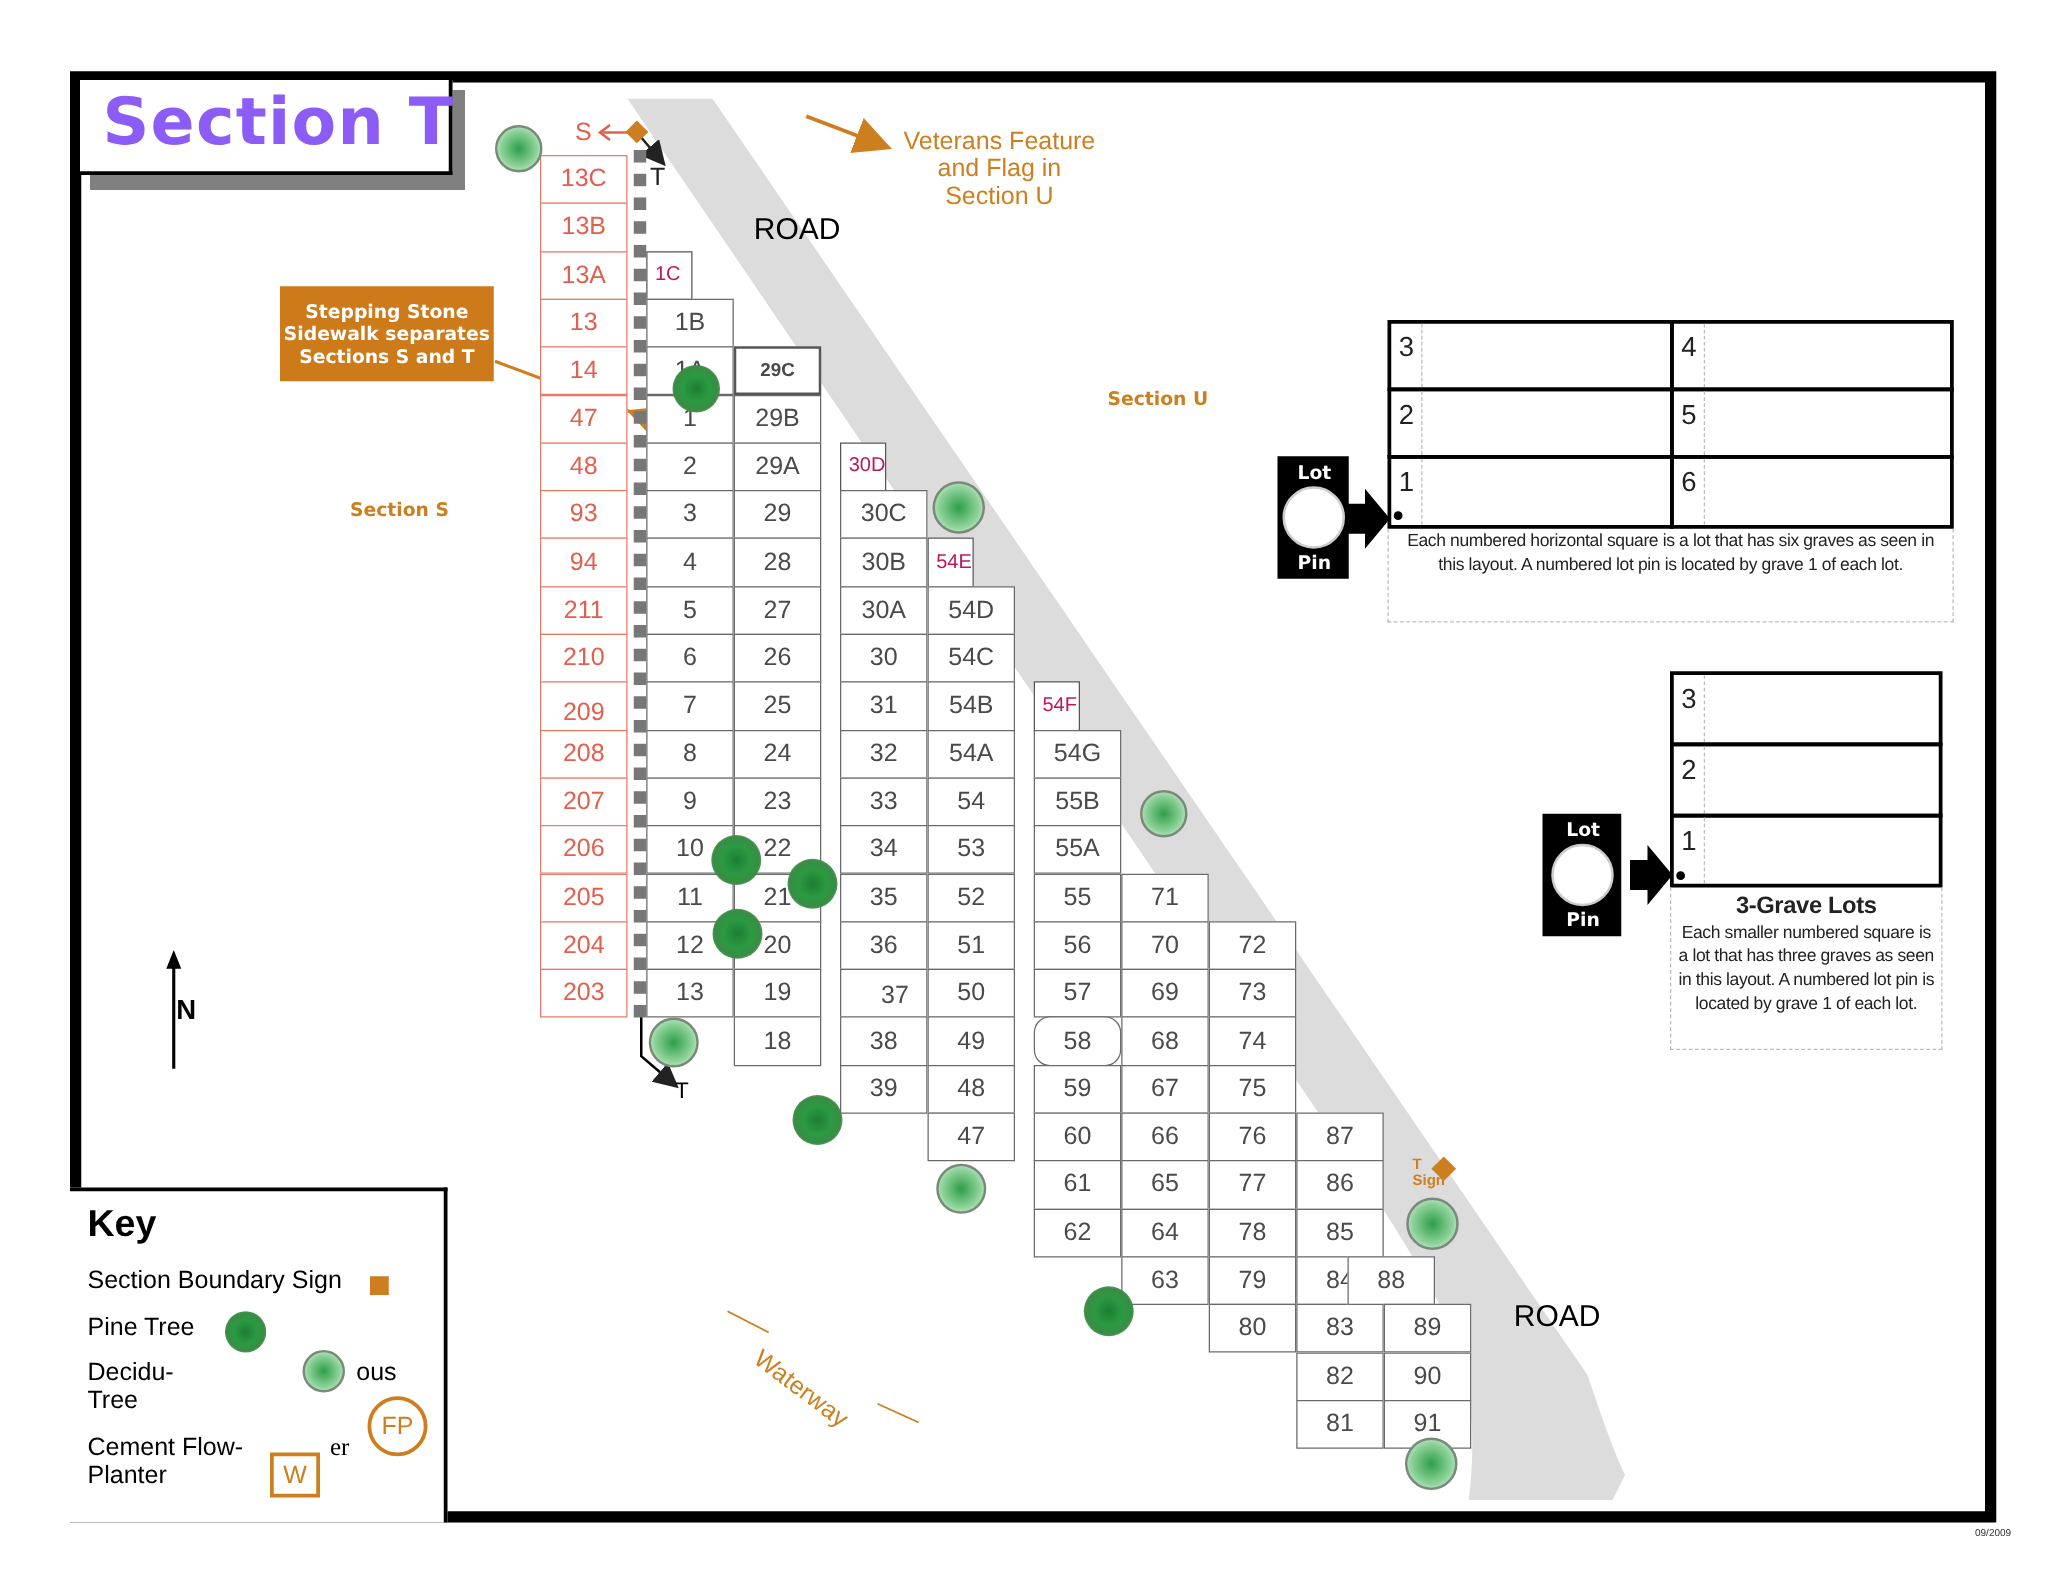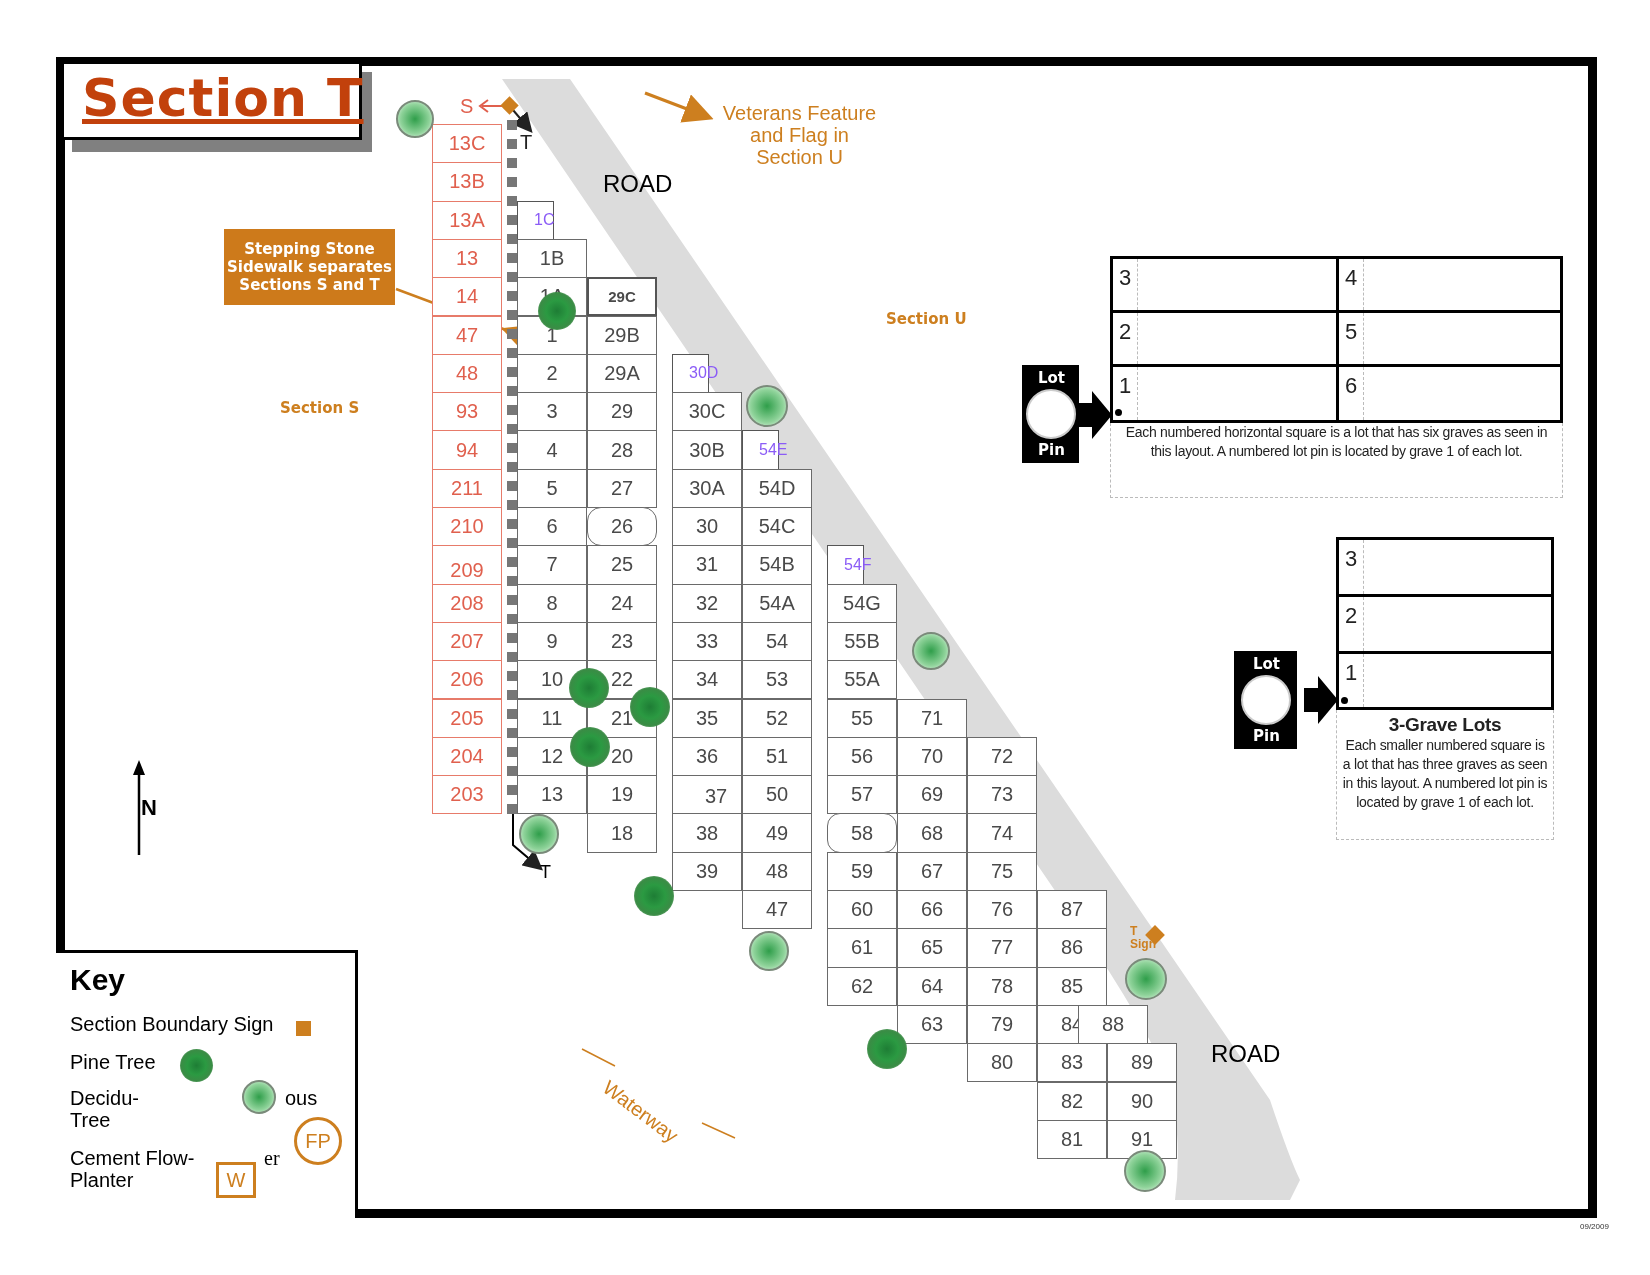--- a/index.html
+++ b/index.html
@@ -1,25 +1,25 @@
 <!DOCTYPE html>
 <html><head>
 <meta charset="utf-8">
 <style>
   html, body { margin:0; padding:0; background:#fff; }
   body { width:1650px; height:1275px; position:relative; overflow:hidden; font-family:"Liberation Sans", sans-serif; }
   .abs { position:absolute; }
   #frame { left:56px; top:57px; width:1541px; height:1161px; border:9px solid #000; box-sizing:border-box; }
   #title-shadow { left:72px; top:72px; width:300px; height:80px; background:#808080; }
   #title-box { left:64px; top:64px; width:298px; height:76px; background:#fff; border:3px solid #000; box-sizing:border-box; border-top:none; border-left:none; }
-  #title-text { left:82px; top:68px; font-size:52px; font-weight:bold; color:#c2410c; letter-spacing:1px; font-family:"DejaVu Sans", sans-serif;text-decoration:underline; }
+  #title-text { left:82px; top:68px; font-size:52px; font-weight:bold; color:#8b5cf6; letter-spacing:1px; font-family:"DejaVu Sans", sans-serif; }
   #road-svg { left:0; top:0; }
   .lot { position:absolute; box-sizing:border-box; border:1.5px solid #6a6a6a; background:#fff; color:#4a4a4a; font-size:20px; display:flex; align-items:center; justify-content:center; }
   .lot.s { border-color:#e77b6a; color:#e0604e; }
-  .lot.small { font-size:16px; justify-content:flex-start; padding-left:16px; border-color:#555; color:#8b5cf6;text-align:right; }
+  .lot.small { font-size:16px; justify-content:flex-start; padding-left:6px; border-color:#555; color:#be185d;text-align:right; }
   .callout { left:224px; top:229px; width:171px; height:76px; background:#cd7a1b; color:#fff; font-weight:bold; font-size:15px; text-align:center; line-height:18px; display:flex; align-items:center; justify-content:center; font-family:"DejaVu Sans", sans-serif; }
   .label-road { font-size:24px; color:#000; }
   .section-lbl { font-size:15px; font-weight:bold; color:#cd7f1f; font-family:"DejaVu Sans", sans-serif; }
   .vet { font-size:20px; color:#cd7f1f; text-align:center; line-height:22px; }
   .grave-cell { position:absolute; box-sizing:border-box; border:3px solid #000; font-size:22px; color:#222; padding-left:6px; padding-top:6px; }
   .grave-cell::after { content:""; position:absolute; top:0; bottom:0; left:24px; border-left:1px dashed #bbb; }
   .pin-box { background:#000; color:#fff; font-weight:bold; font-size:15px; font-family:"DejaVu Sans", sans-serif; }
   .pin-circle { position:absolute; left:8px; width:50px; height:50px; border-radius:50%; background:#fff; border:2px solid #ccc; box-sizing:border-box; }
   .desc-box { border:1px dashed #bbb; box-sizing:border-box; text-align:center; color:#222; }
   .desc-title { font-weight:bold; font-size:19px; margin-top:4px; font-family:"Liberation Sans", sans-serif; letter-spacing:-0.3px; }
@@ -152,21 +152,21 @@
     <div class="lot" style="left: 517px; top: 660.2px; width: 70px; height: 39.3px;">10</div>
     <div class="lot" style="left: 517px; top: 698.5px; width: 70px; height: 39.3px;">11</div>
     <div class="lot" style="left: 517px; top: 736.8px; width: 70px; height: 39.3px;">12</div>
     <div class="lot" style="left: 517px; top: 775.1px; width: 70px; height: 39.3px;">13</div>
     <div class="lot" style="left: 587px; top: 277.2px; width: 70px; height: 39.3px; font-size: 15px; font-weight: bold; border: 2px solid rgb(85, 85, 85);">29C</div>
     <div class="lot" style="left: 587px; top: 315.5px; width: 70px; height: 39.3px;">29B</div>
     <div class="lot" style="left: 587px; top: 353.8px; width: 70px; height: 39.3px;">29A</div>
     <div class="lot" style="left: 587px; top: 392.1px; width: 70px; height: 39.3px;">29</div>
     <div class="lot" style="left: 587px; top: 430.4px; width: 70px; height: 39.3px;">28</div>
     <div class="lot" style="left: 587px; top: 468.7px; width: 70px; height: 39.3px;">27</div>
-    <div class="lot" style="left: 587px; top: 507px; width: 70px; height: 39.3px; border-radius: 14px;">26</div>
+    <div class="lot" style="left: 587px; top: 507px; width: 70px; height: 39.3px;">26</div>
     <div class="lot" style="left: 587px; top: 545.3px; width: 70px; height: 39.3px;">25</div>
     <div class="lot" style="left: 587px; top: 583.6px; width: 70px; height: 39.3px;">24</div>
     <div class="lot" style="left: 587px; top: 621.9px; width: 70px; height: 39.3px;">23</div>
     <div class="lot" style="left: 587px; top: 660.2px; width: 70px; height: 39.3px;">22</div>
     <div class="lot" style="left: 587px; top: 698.5px; width: 70px; height: 39.3px;">21</div>
     <div class="lot" style="left: 587px; top: 736.8px; width: 70px; height: 39.3px;">20</div>
     <div class="lot" style="left: 587px; top: 775.1px; width: 70px; height: 39.3px;">19</div>
     <div class="lot" style="left: 587px; top: 813.4px; width: 70px; height: 39.3px;">18</div>
     <div class="lot small" style="left: 672px; top: 353.8px; width: 37px; height: 39.3px;">30D</div>
     <div class="lot" style="left: 672px; top: 392.1px; width: 70px; height: 39.3px;">30C</div>

